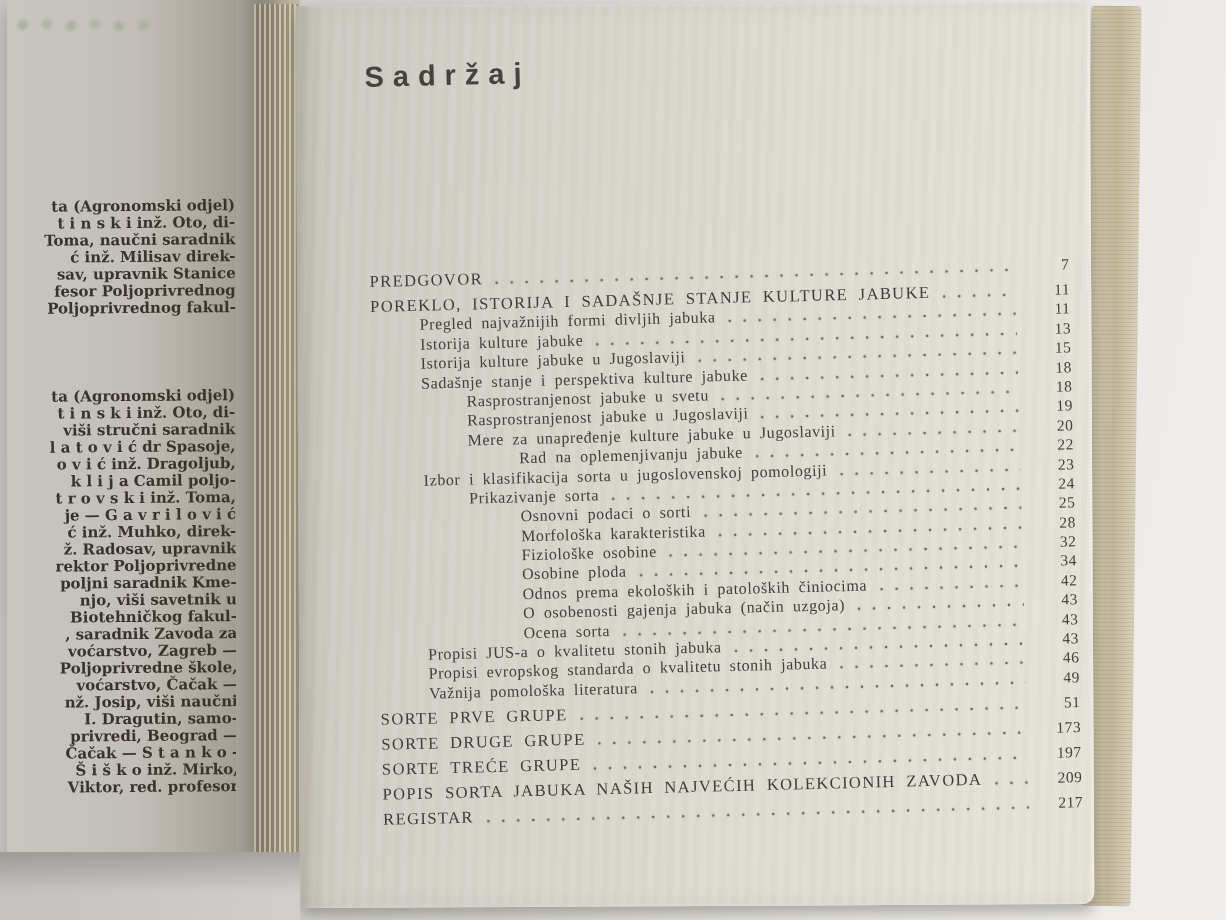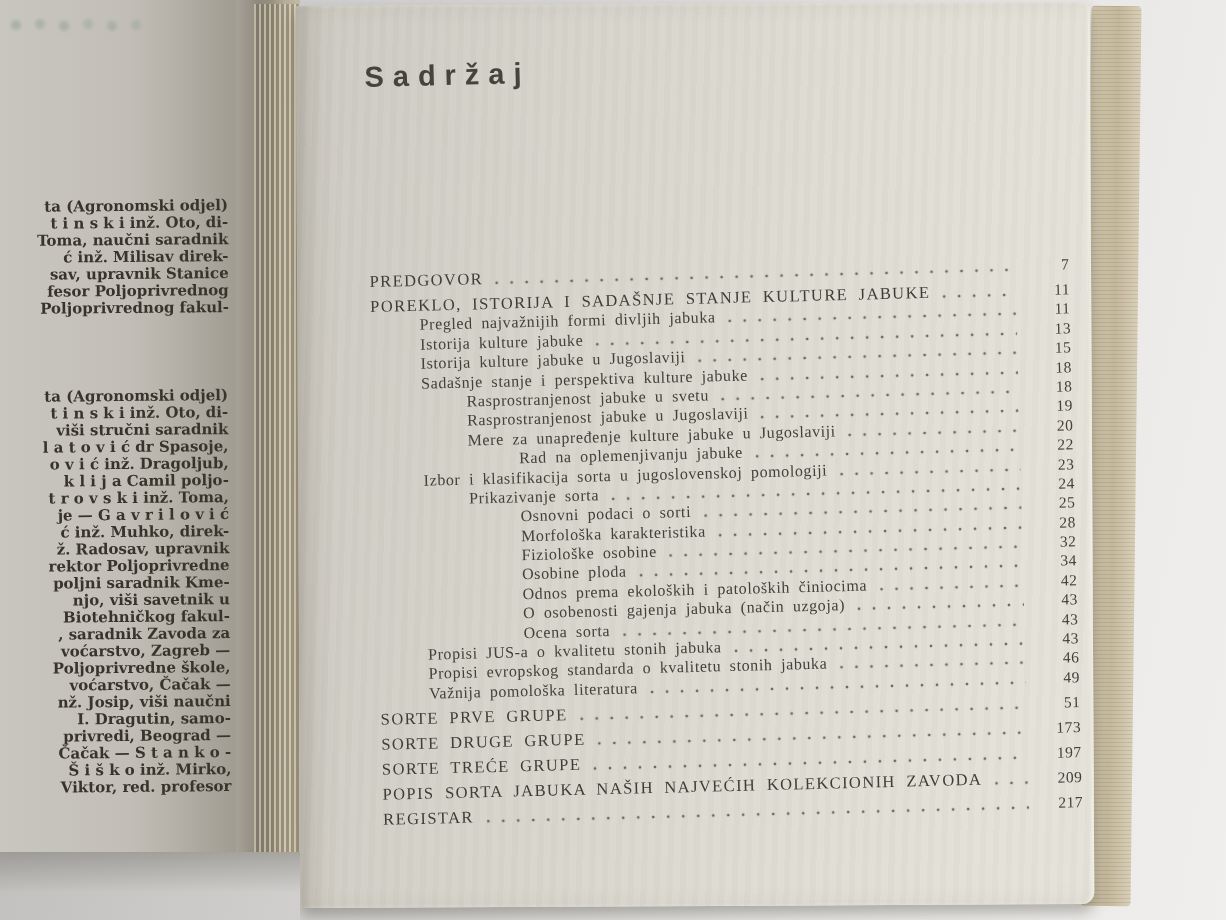--- a/index.html
+++ b/index.html
@@ -1,20 +1,20 @@
 <!DOCTYPE html>
 <html><head>
 <meta charset="utf-8">
 <style>
   html,body{margin:0;padding:0;background:#888;}
   .scene{position:relative;width:1226px;height:920px;overflow:hidden;
     background:linear-gradient(100deg,#c7c6c4 0%,#d3d2d0 35%,#e6e5e3 70%,#f0efed 100%);
     font-family:"Liberation Serif",serif;}
   
-  .left-page{position:absolute;left:0;top:0;width:236px;height:870px;
+  .left-page{position:absolute;left:7px;top:0;width:236px;height:870px;
     background:linear-gradient(to right,#c9c6c0 0%,#c2beb7 55%,#b1ac a3 80%,#a19c92 100%);
     background:linear-gradient(to right,#c9c6c0 0%,#c2beb7 55%,#b1aca3 80%,#a19c92 100%);
     box-shadow:0 10px 18px rgba(40,35,25,.25);}
   .left-stamp{position:absolute;left:6px;top:10px;width:160px;height:30px;filter:blur(1.5px);
     background:radial-gradient(circle at 10px 15px,rgba(100,140,100,.30) 4px,transparent 6px),
                radial-gradient(circle at 34px 14px,rgba(100,140,100,.26) 4px,transparent 6px),
                radial-gradient(circle at 58px 16px,rgba(100,140,100,.28) 4px,transparent 6px),
                radial-gradient(circle at 82px 14px,rgba(100,140,100,.22) 4px,transparent 6px),
                radial-gradient(circle at 106px 16px,rgba(100,140,100,.25) 4px,transparent 6px),
                radial-gradient(circle at 130px 15px,rgba(100,140,100,.2) 4px,transparent 6px);}

